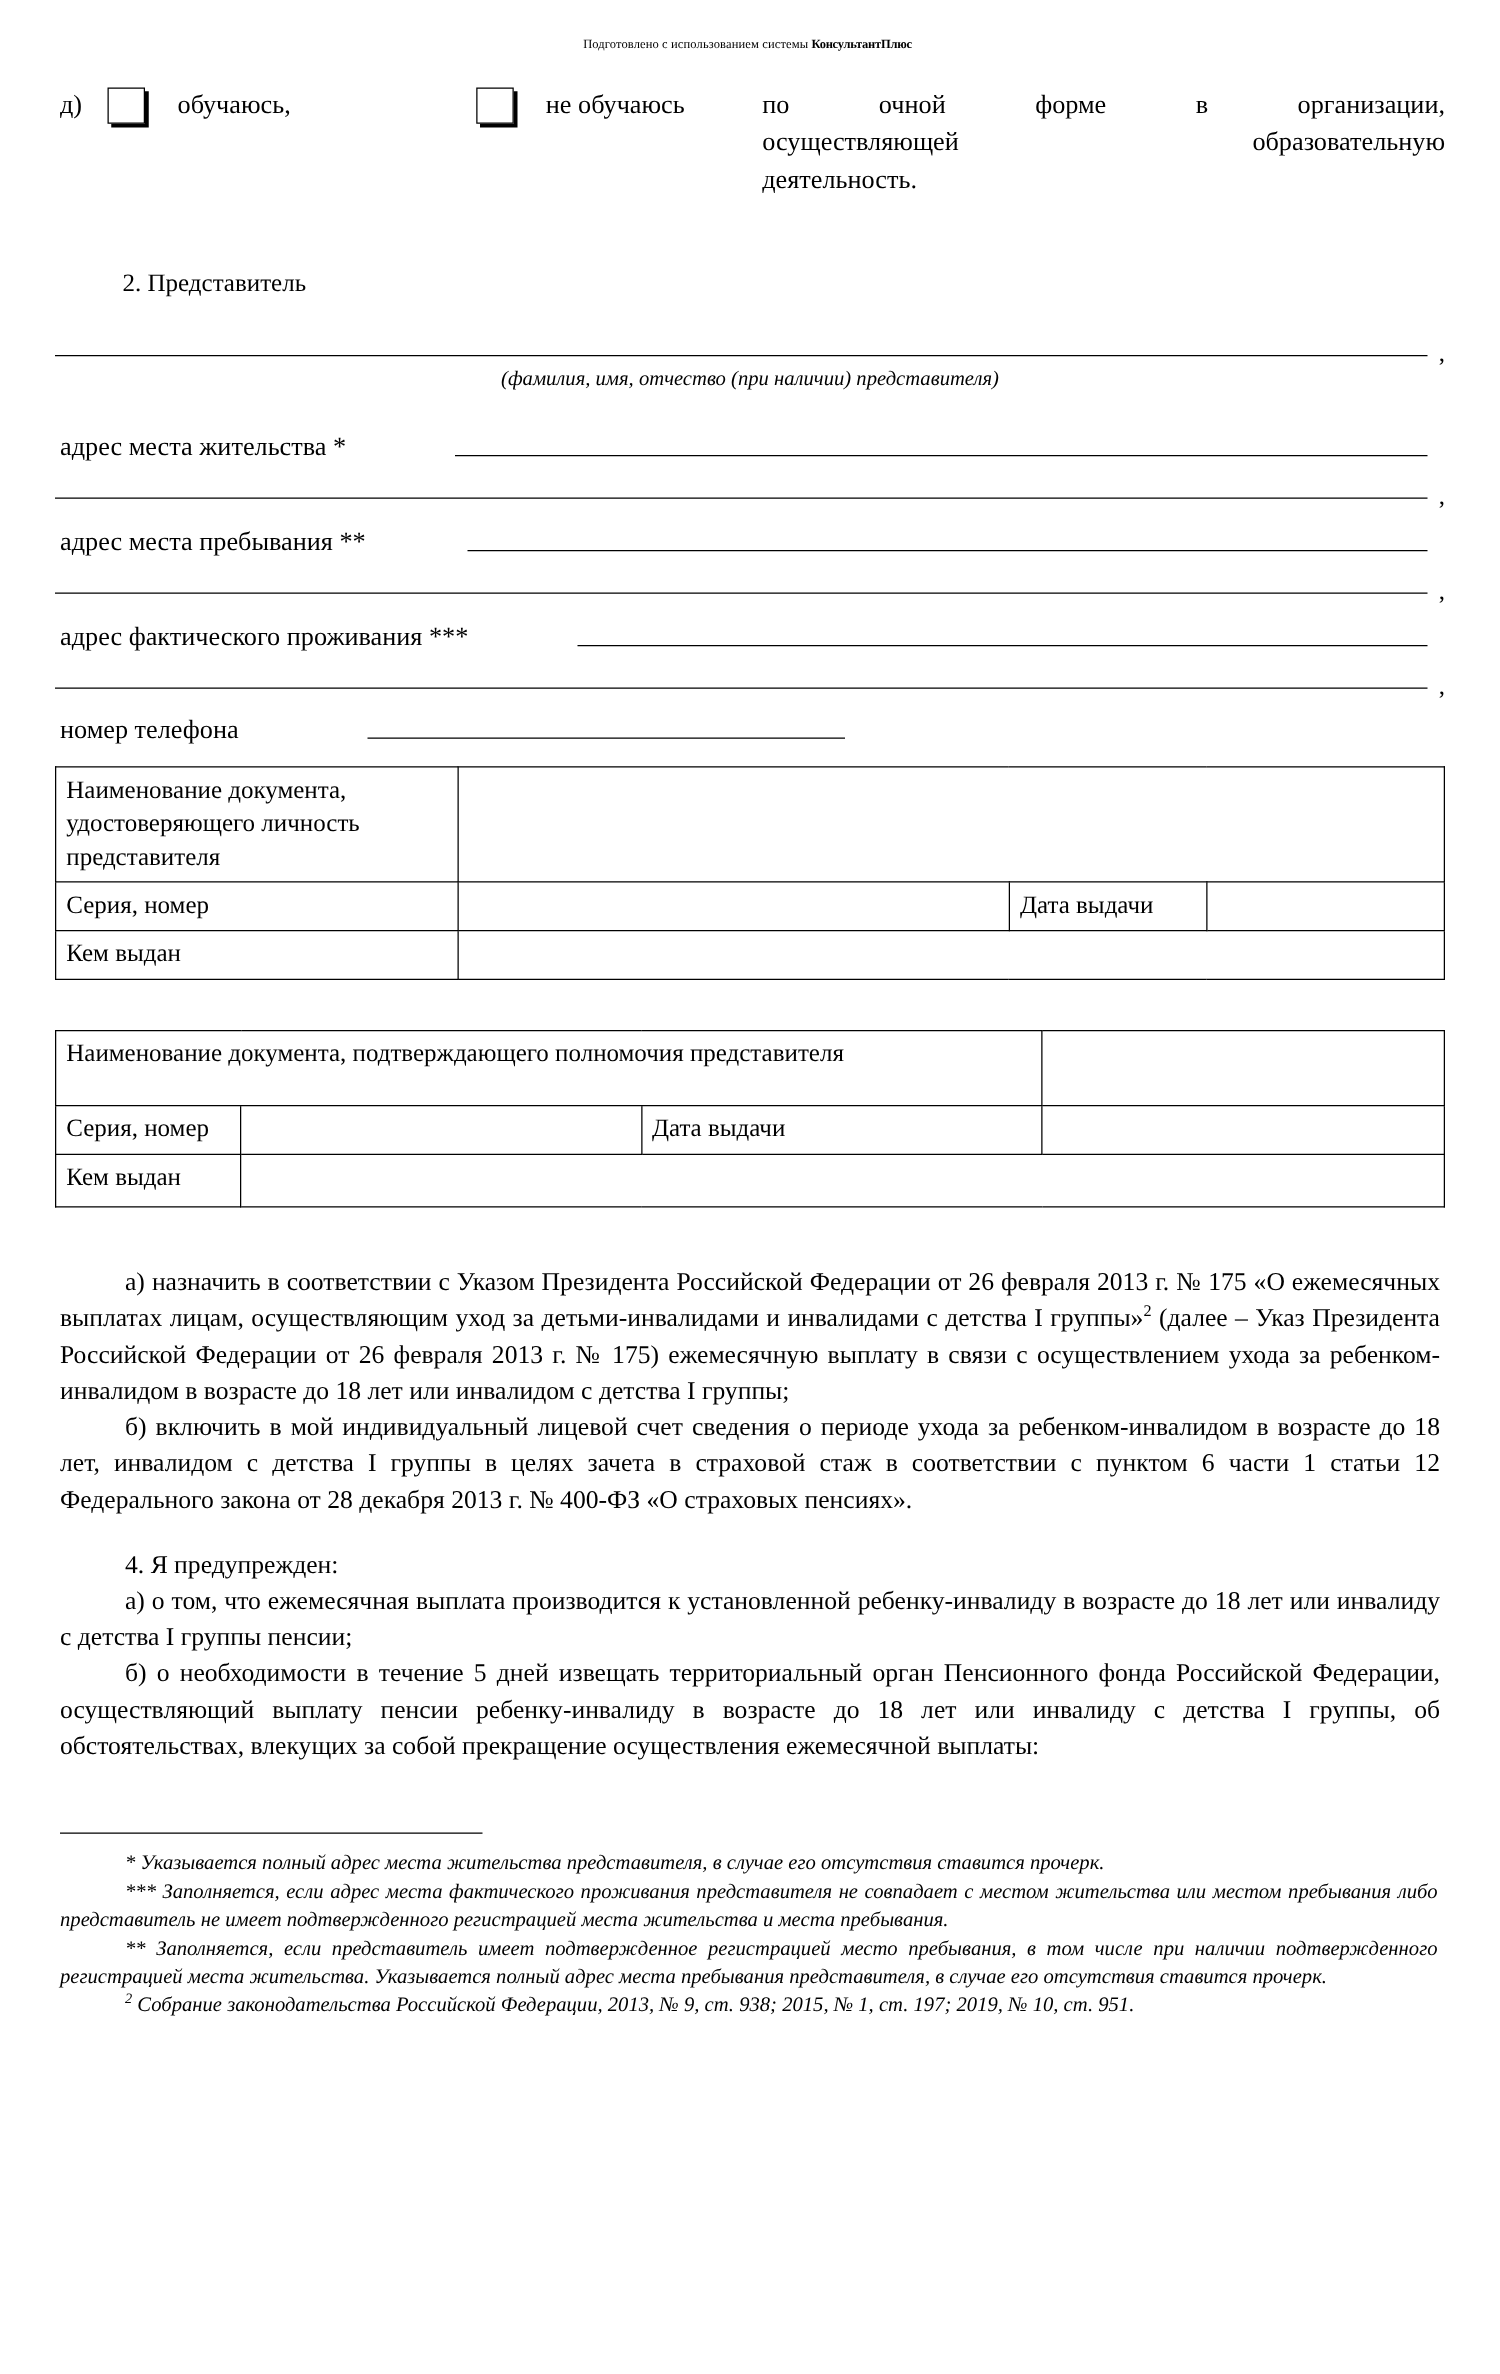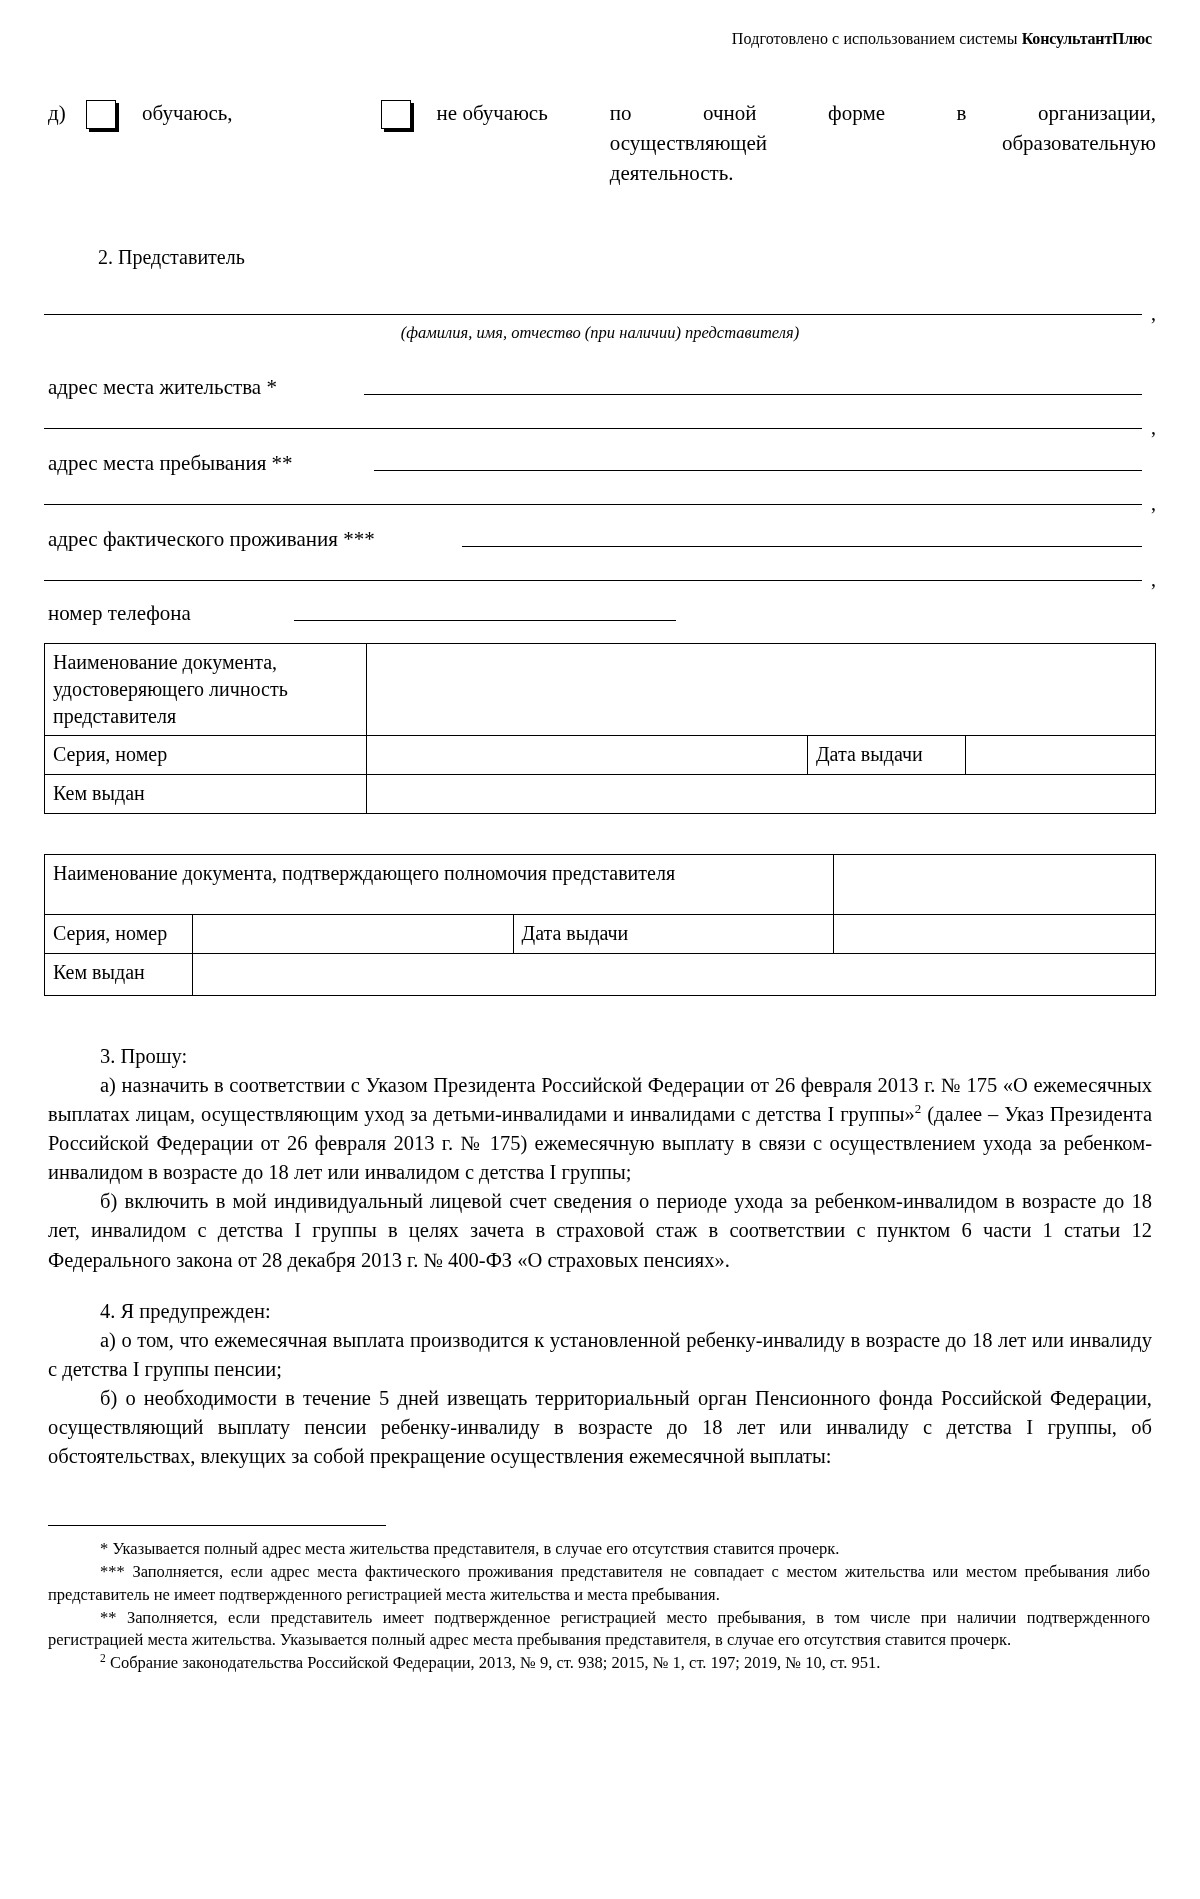--- a/index.html
+++ b/index.html
@@ -12,25 +12,25 @@
   }
   .page {
     position: relative;
     width: 1200px;
     min-height: 1899px;
     padding: 30px 44px 20px 44px;
   }
 
   
   .doc-header {
-    text-align: right;
-    font-size: 16px;
+    text-align: center;
+    font-size: 10px;
     letter-spacing: .1px;
     padding-right: 4px;
-    margin-bottom: 50px;
+    margin-bottom: 27px;
     white-space: nowrap;
   }
   .doc-header .brand { font-weight: bold; letter-spacing: -.2px; }
 
   
   .cb-row {
     display: flex;
     align-items: flex-start;
     margin-bottom: 6px;
   }
@@ -155,21 +155,21 @@
     margin: 0;
     text-align: justify;
     text-indent: 52px;
     padding: 0 4px 0 4px;
   }
   sup { font-size: 13px; vertical-align: super; line-height: 0; }
 
   .gap-s { height: 22px; }
 
   
-  .footnotes { margin-top: 54px; }
+  .footnotes { margin-top: 54px; font-style: italic; }
   .fn-rule {
     width: 338px;
     border-bottom: 1.6px solid #000;
     margin: 0 0 12px 4px;
   }
   p.fn {
     font-size: 16.5px;
     line-height: 1.38;
     margin: 0;
     text-align: justify;
@@ -286,21 +286,20 @@
         <td class="cell-empty"></td>
       </tr>
       <tr>
         <td style="height:42px;">Кем выдан</td>
         <td colspan="3" class="cell-empty"></td>
       </tr>
     </tbody>
   </table>
 
   <div class="body-block">
-    <p class="para">3. Прошу:</p>
     <p class="para"><span>а) назначить в соответствии с Указом Президента Российской Федерации от 26 февраля 2013 г. № 175 «О ежемесячных выплатах лицам, осуществляющим уход за детьми-инвалидами и инвалидами с детства I группы»</span><sup>2</sup><span> (далее – Указ Президента Российской Федерации от 26 февраля 2013 г. № 175) ежемесячную выплату в связи с осуществлением ухода за ребенком-инвалидом в возрасте до 18 лет или инвалидом с детства I группы;</span></p>
     <p class="para">б) включить в мой индивидуальный лицевой счет сведения о периоде ухода за ребенком-инвалидом в возрасте до 18 лет, инвалидом с детства I группы в целях зачета в страховой стаж в соответствии с пунктом 6 части 1 статьи 12 Федерального закона от 28 декабря 2013 г. № 400-ФЗ «О страховых пенсиях».</p>
   </div>
 
   <div class="gap-s"></div>
   <div>
     <p class="para">4. Я предупрежден:</p>
     <p class="para">а) о том, что ежемесячная выплата производится к установленной ребенку-инвалиду в возрасте до 18 лет или инвалиду с детства I группы пенсии;</p>
     <p class="para">б) о необходимости в течение 5 дней извещать территориальный орган Пенсионного фонда Российской Федерации, осуществляющий выплату пенсии ребенку-инвалиду в возрасте до 18 лет или инвалиду с детства I группы, об обстоятельствах, влекущих за собой прекращение осуществления ежемесячной выплаты:</p>
   </div>

